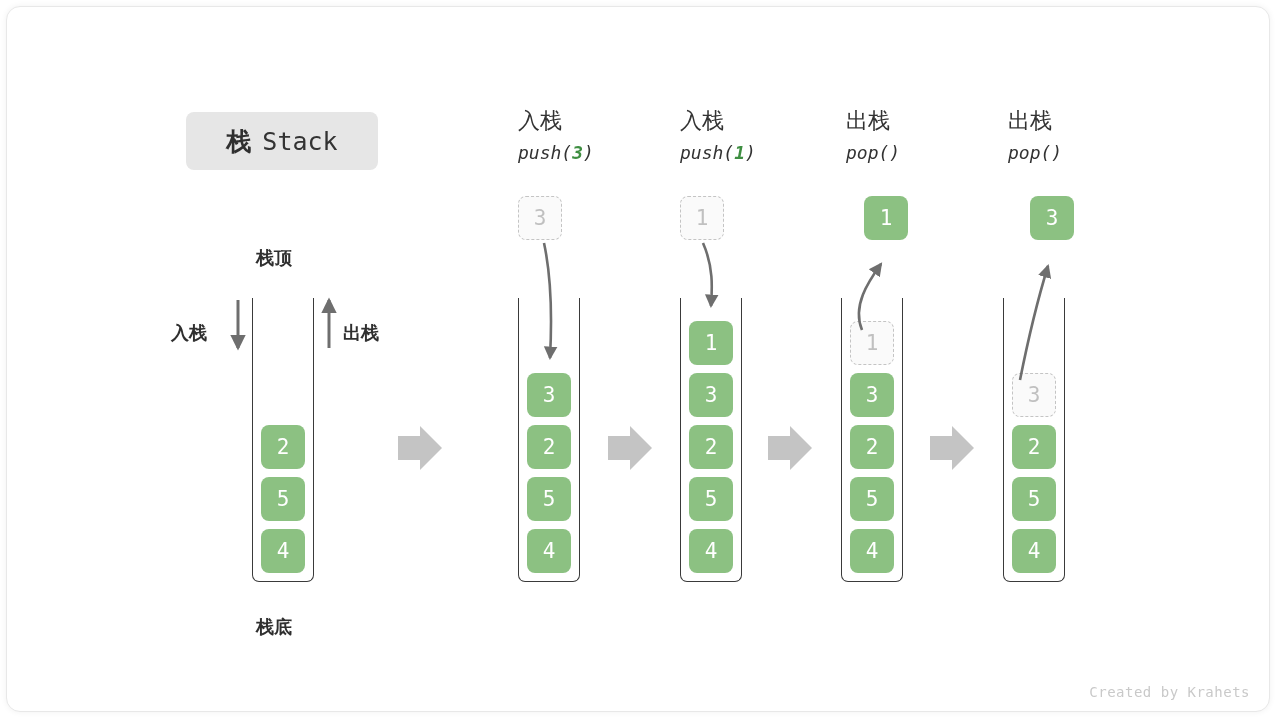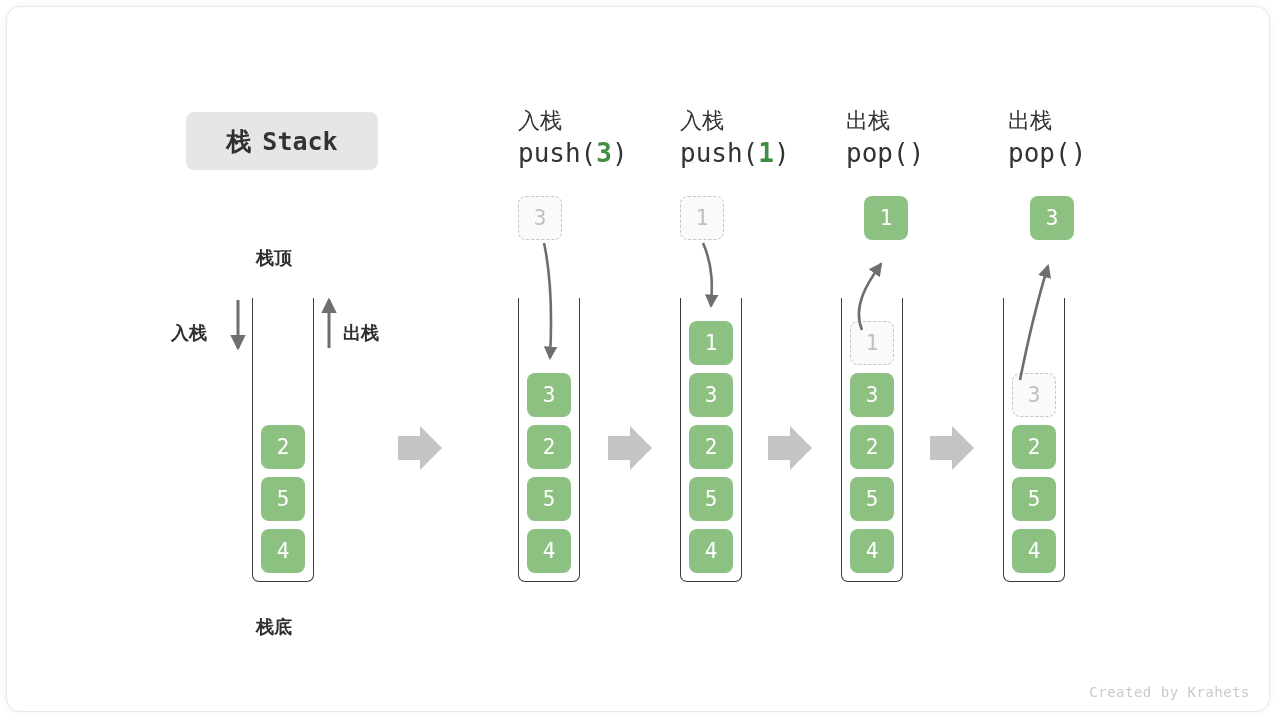--- a/index.html
+++ b/index.html
@@ -45,21 +45,20 @@
     font-weight: bold;
     font-size: 25px;
     color: #2f2f2f;
     letter-spacing: 1px;
   }
   #title-pill .t-en {
     font-family: "DejaVu Sans Mono", monospace;
     font-size: 25px;
     color: #333333;
     margin-left: 10px;
-    font-weight: bold;
   }
 
   
   .cn-label {
     position: absolute;
     font-family: "Liberation Sans", sans-serif;
     font-weight: bold;
     font-size: 18px;
     color: #2f2f2f;
     white-space: nowrap;
@@ -73,24 +72,25 @@
   .col-head .cn {
     display: block;
     font-family: "Liberation Sans", sans-serif;
     font-size: 22px;
     color: #333333;
     line-height: 30px;
   }
   .col-head .code {
     display: block;
     font-family: "DejaVu Sans Mono", monospace;
-    font-size: 26px;
+    font-size: 18px;
     color: #333333;
     line-height: 34px;
     white-space: pre;
+    font-style: italic;
   }
   .col-head .code .num {
     color: #3e8e41;
     font-weight: bold;
   }
 
   
   .tube {
     position: absolute;
     width: 62px;

